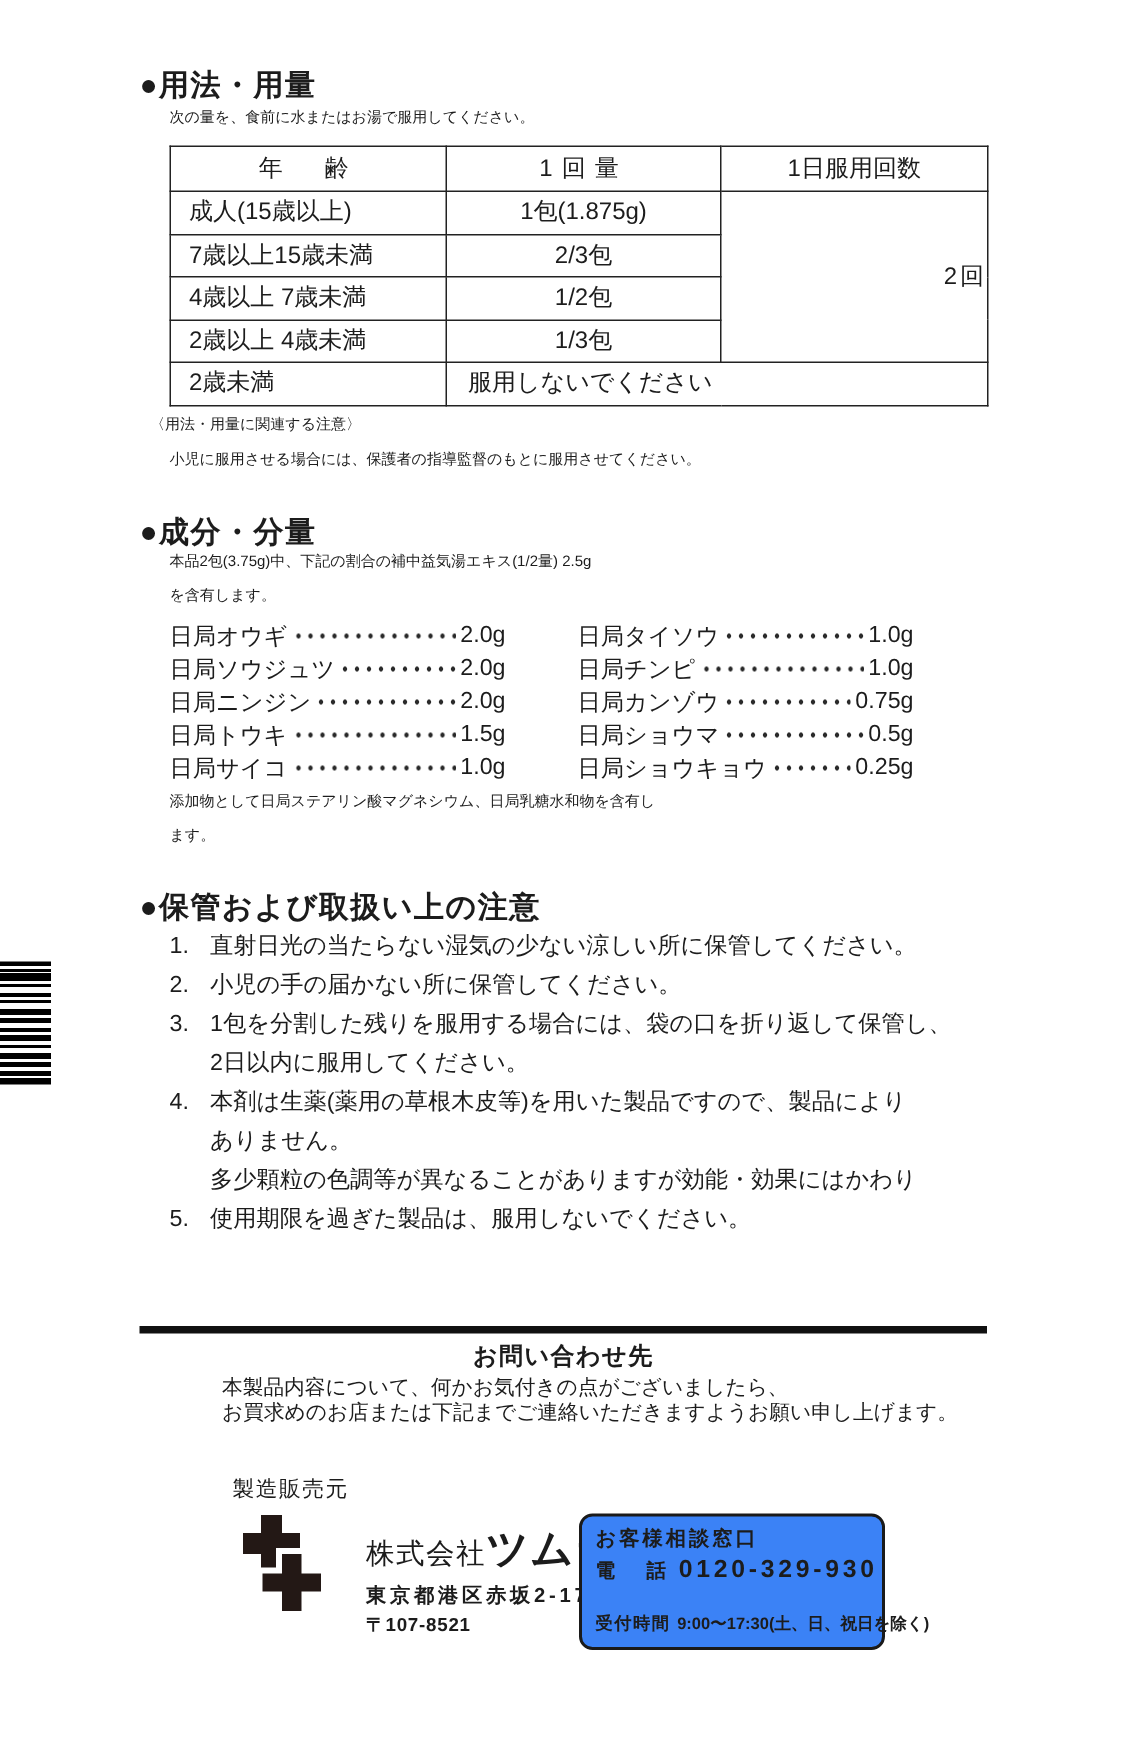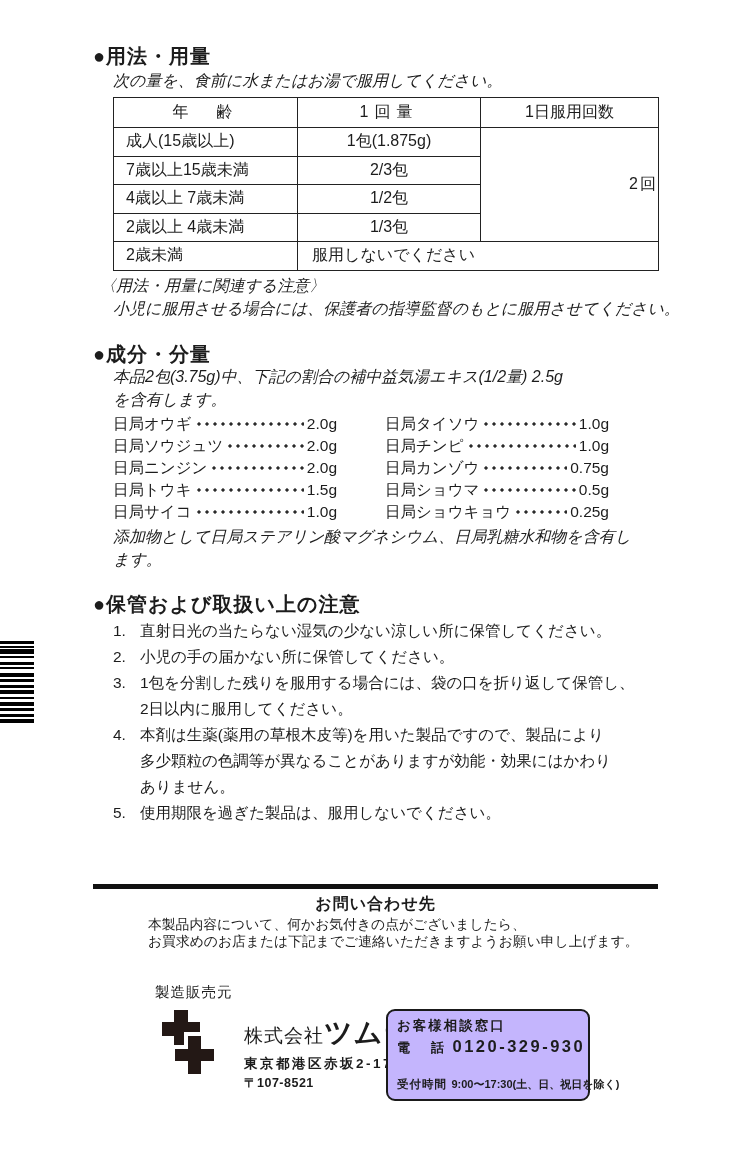--- a/index.html
+++ b/index.html
@@ -3,21 +3,21 @@
 <meta charset="utf-8">
 <style>
   * { margin:0; padding:0; box-sizing:border-box; }
   html,body { width:750px; height:1161px; background:#ffffff; }
   body { font-family:"Liberation Sans", sans-serif; color:#1c1c1c; position:relative; overflow:hidden; }
 
   .abs { position:absolute; }
 
   
   .sec-heading { font-size:20px; font-weight:bold; letter-spacing:1px; white-space:nowrap; }
-  .body-text   { font-size:16px; white-space:nowrap;font-style:italic; }
+  .body-text   { font-size:10px; white-space:nowrap; }
 
   
   table.dosage { border-collapse:collapse; width:545px; table-layout:fixed; }
   table.dosage th, table.dosage td { border:1.6px solid #222; font-size:16px; height:28.5px; padding:0; }
   table.dosage th { font-weight:normal; height:30px; text-align:center; }
   table.dosage td.age { text-align:left; padding-left:12px;margin-top:44px; }
   table.dosage td.dose { text-align:center; }
   table.dosage td.freq { text-align:right; letter-spacing:2px; }
   table.dosage td.nodose { text-align:left; padding-left:14px; }
   .ls-wide { letter-spacing:6px; }
@@ -43,21 +43,21 @@
 
   
   .maker-label { font-size:14.5px; letter-spacing:1px; white-space:nowrap; }
   .company-line { white-space:nowrap; }
   .company-prefix { font-size:19px; letter-spacing:1px; font-weight:500; }
   .company-name { font-size:28px; font-weight:bold; letter-spacing:1px; }
   .company-address { font-size:13.5px; font-weight:bold; letter-spacing:2.5px; white-space:nowrap; margin-top:3px; }
   .company-postal { font-size:12.5px; font-weight:bold; letter-spacing:0.5px; white-space:nowrap; margin-top:2px; }
 
   
-  .support-box { border:2px solid #1a1a1a; border-radius:9px; width:204px; padding:6px 9px 7px 9px; background:#c4b5fd; }
+  .support-box { border:2px solid #1a1a1a; border-radius:9px; width:204px; padding:6px 9px 7px 9px; background:#3b82f6; }
   .support-box .sb-title { font-size:13.5px; font-weight:bold; letter-spacing:2px; white-space:nowrap; }
   .support-box .sb-phone { white-space:nowrap; margin-top:2px; }
   .support-box .sb-phone .label { font-size:13px; font-weight:bold; letter-spacing:4px; }
   .support-box .sb-phone .number { font-size:16.5px; font-weight:bold; letter-spacing:2.5px; }
   .support-box .sb-hours { white-space:nowrap; margin-top:17px; }
   .support-box .sb-hours .label { font-size:11.5px; font-weight:bold; letter-spacing:1px; }
   .support-box .sb-hours .value { font-size:11px; font-weight:bold; }
 
   
   .barcode { width:34px; height:82px;
@@ -199,22 +199,22 @@
     <span class="num">3.</span>
     <div class="lines">
       <div>1包を分割した残りを服用する場合には、袋の口を折り返して保管し、</div>
       <div>2日以内に服用してください。</div>
     </div>
   </div>
   <div class="list-item">
     <span class="num">4.</span>
     <div class="lines">
       <div>本剤は生薬(薬用の草根木皮等)を用いた製品ですので、製品により</div>
+      <div>ありません。</div>
       <div>多少顆粒の色調等が異なることがありますが効能・効果にはかわり</div>
-      <div>ありません。</div>
     </div>
   </div>
   <div class="list-item">
     <span class="num">5.</span>
     <div class="lines">
         <div>使用期限を過ぎた製品は、服用しないでください。</div>
       </div>
   </div>
 </div>
 

